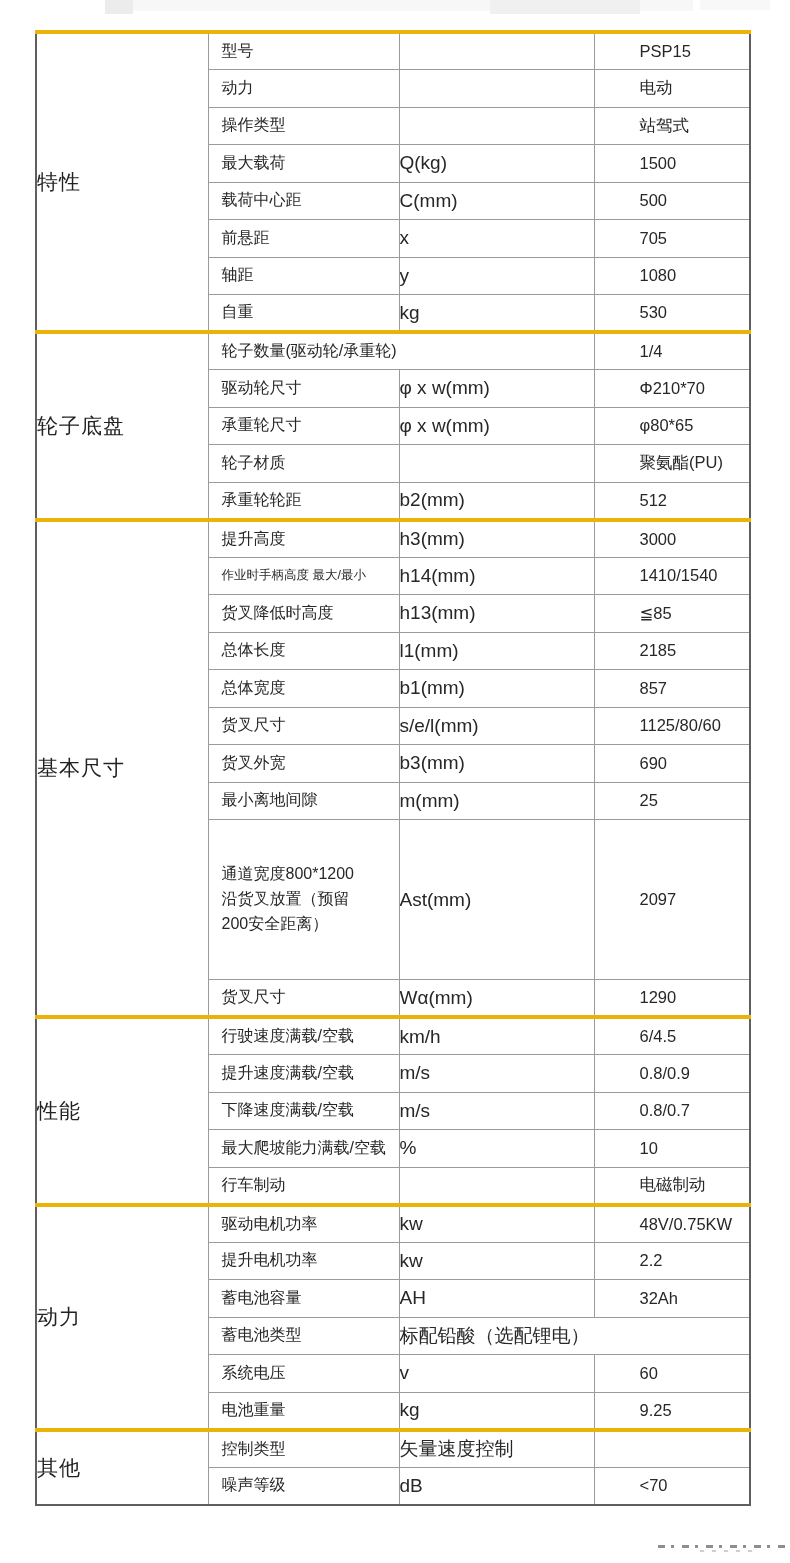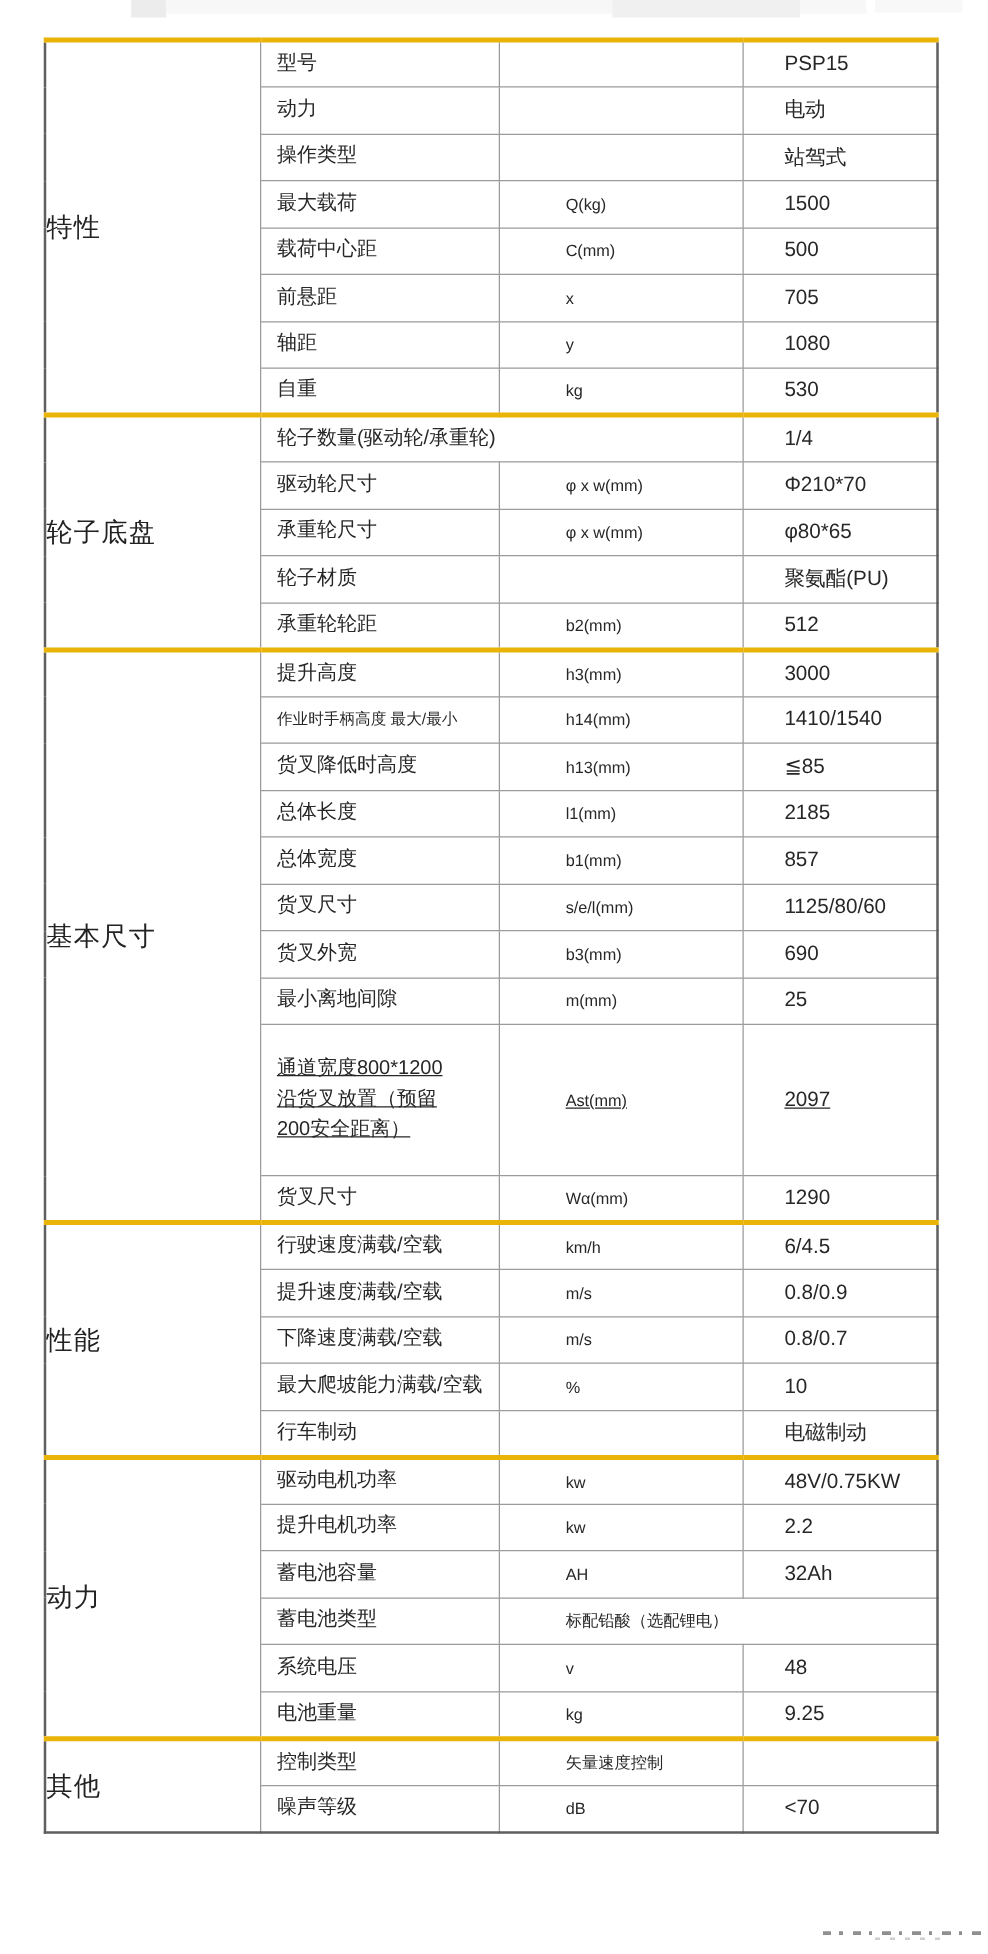--- a/index.html
+++ b/index.html
@@ -53,30 +53,29 @@
   td.lbl {
     font-size: 16px;
     text-align: left;
     padding-left: 13px;
     padding-right: 6px;
     white-space: pre-line;
     line-height: 1.55;
   }
   td.lbl.small-label { font-size: 12.5px; margin-left: 26px; }
   td.unit {
-    font-size: 13px;
+    font-size: 19px;
     text-align: left;
-    padding-left: 53px;
   }
   td.val {
     font-size: 16.5px;
     text-align: left;
-    padding-left: 33px;
-  }
-  tr.tall td { height: 121px; text-decoration: underline; }
+    padding-left: 45px;
+  }
+  tr.tall td { height: 160px; }
 
   
   .wm-bottom-cover {
     position: absolute;
     left: 655px; top: 1543px;
     width: 95px; height: 5px;
     background: #ffffff;
   }
   .wm-bottom-dashes {
     position: absolute;
@@ -272,21 +271,21 @@
           <td class="unit">AH</td>
           <td class="val">32Ah</td>
         </tr>
         <tr>
           <td class="lbl">蓄电池类型</td>
           <td class="unit" colspan="2">标配铅酸（选配锂电）</td>
         </tr>
         <tr>
           <td class="lbl">系统电压</td>
           <td class="unit">v</td>
-          <td class="val">48</td>
+          <td class="val">60</td>
         </tr>
         <tr>
           <td class="lbl">电池重量</td>
           <td class="unit">kg</td>
           <td class="val">9.25</td>
         </tr>
         <tr class="sec-start">
           <th class="cat" rowspan="2">其他</th>
           <td class="lbl">控制类型</td>
           <td class="unit">矢量速度控制</td>

